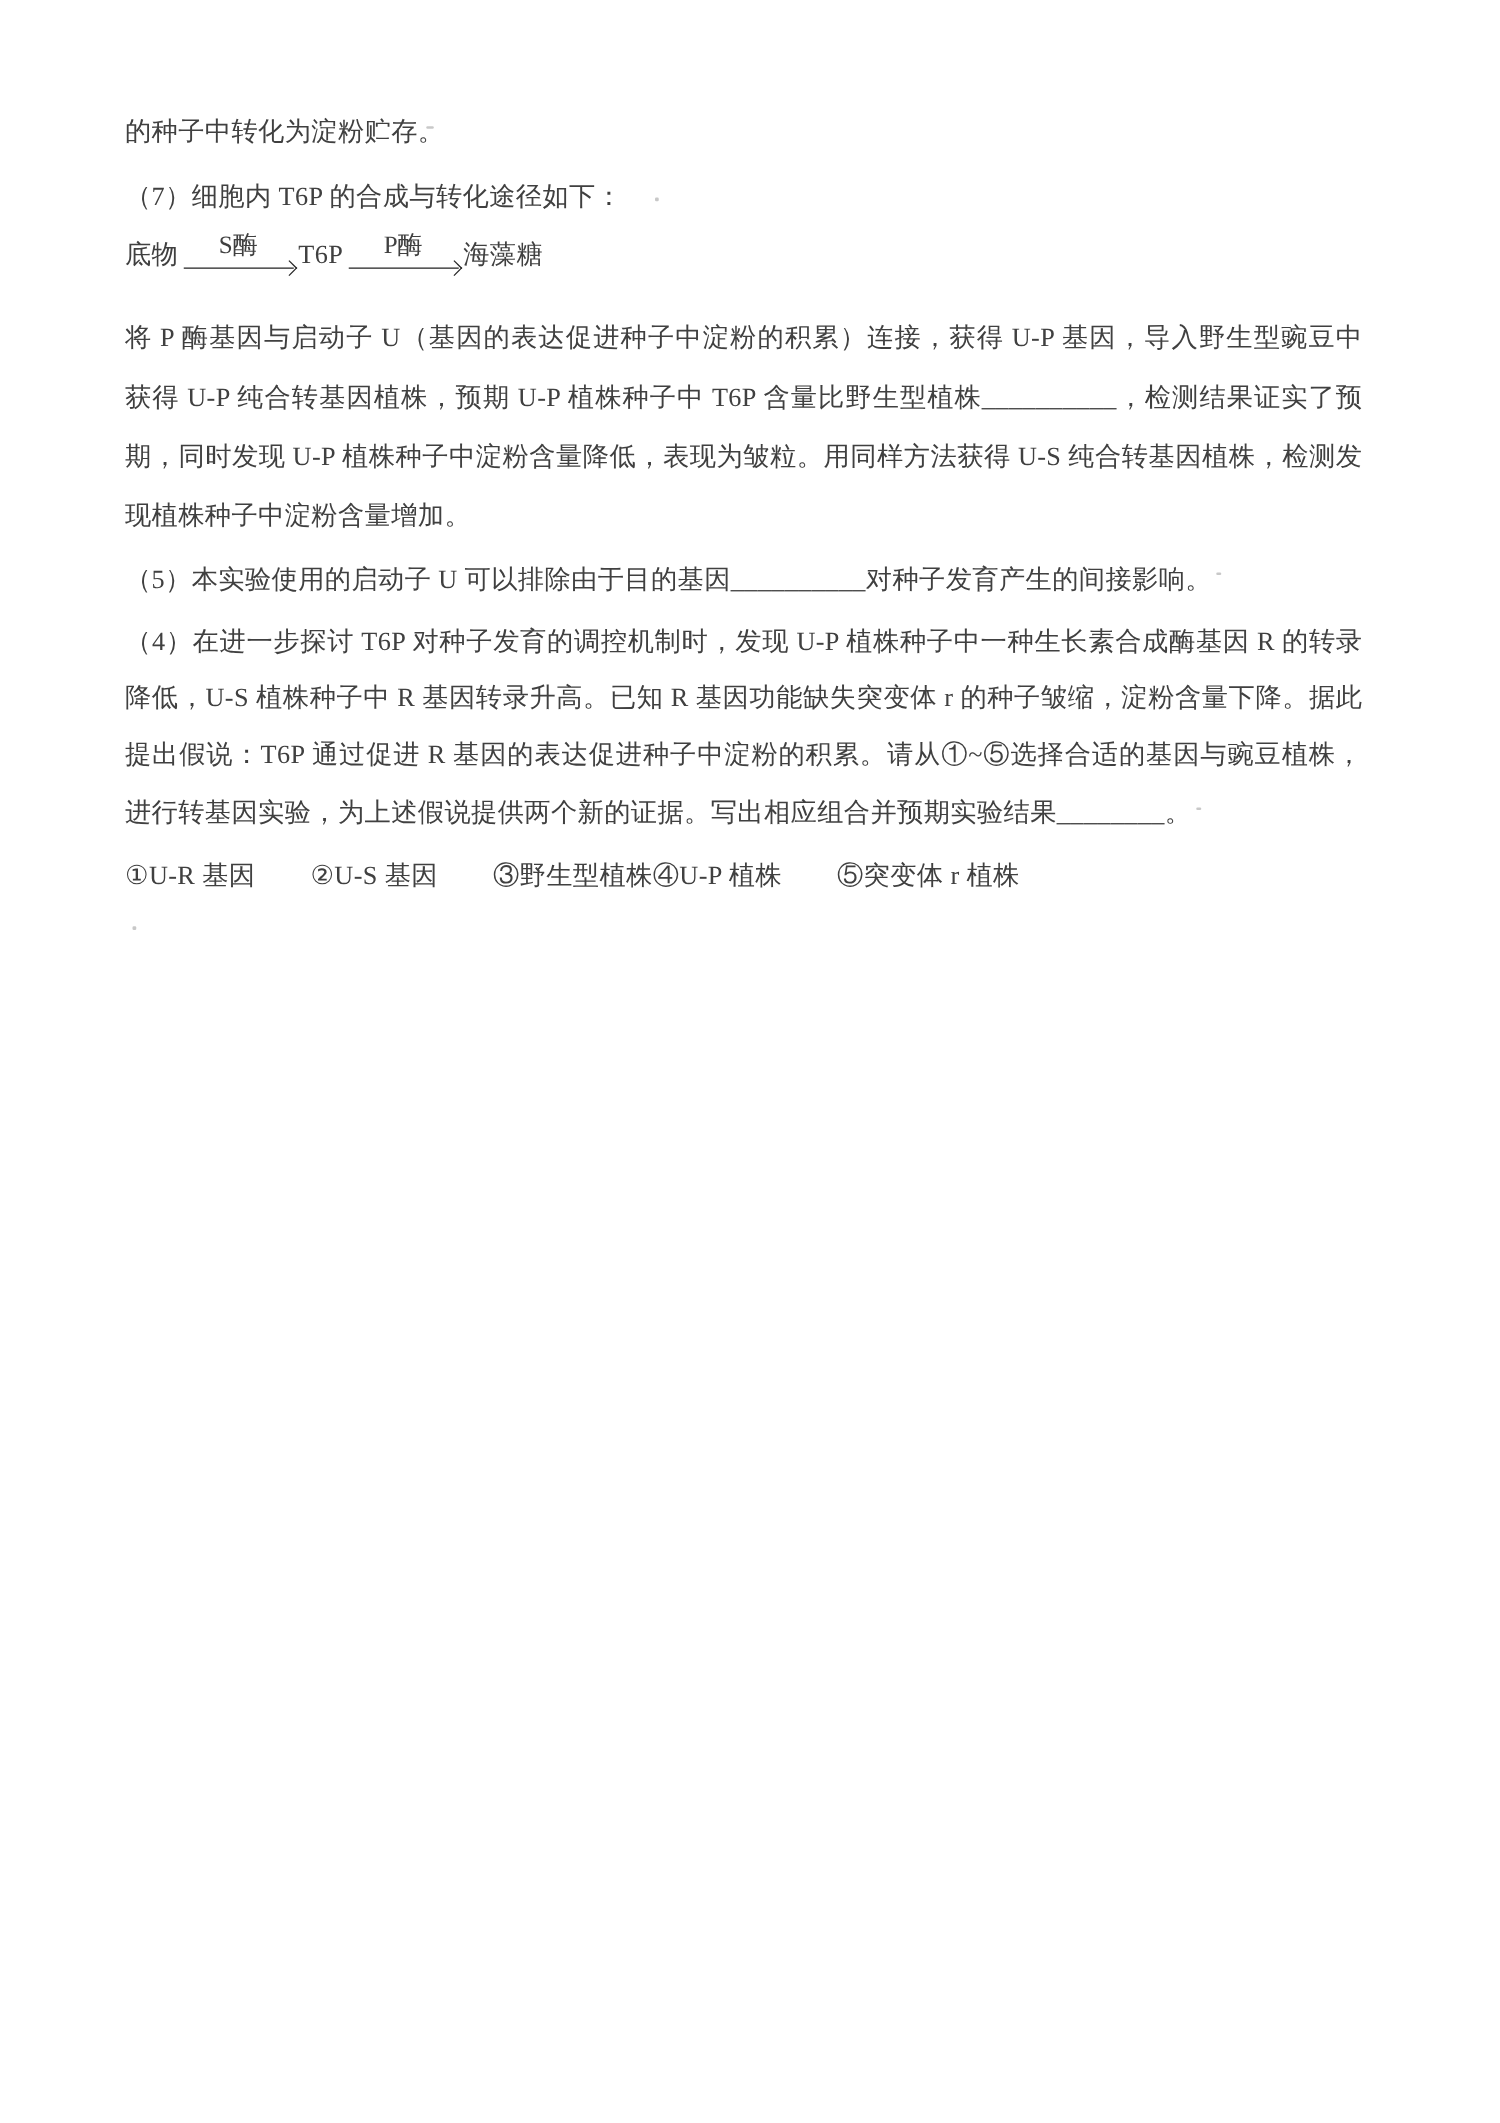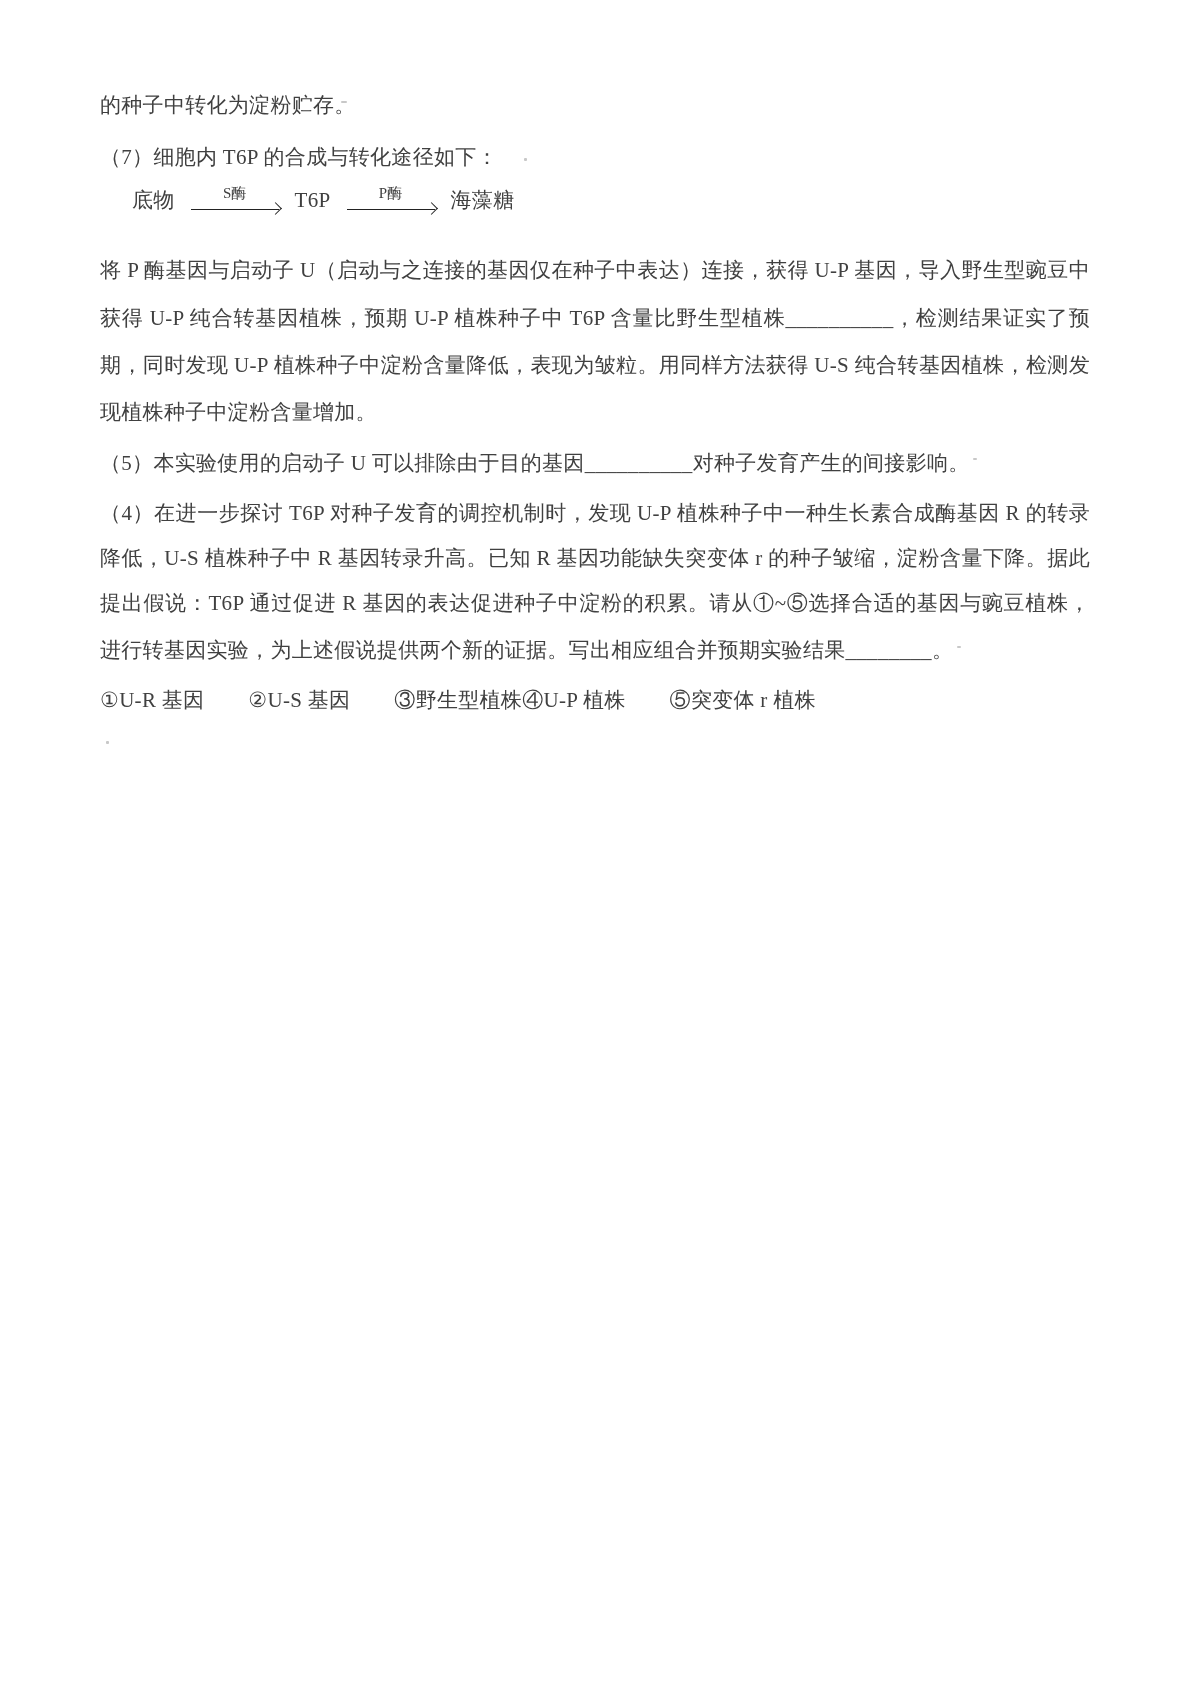--- a/index.html
+++ b/index.html
@@ -22,32 +22,31 @@
     white-space:normal;
   }
   .stretch{
     text-align:justify;
     text-align-last:justify;
   }
   
   .diagram{
     display:flex;
     align-items:center;
-    gap:14px;
-    margin-left:32px;
+    gap:2px;
   }
   .arrow{
     display:inline-flex;
     flex-direction:column;
     align-items:center;
     width:88px;
     margin:0 2px 5px 2px;
   }
   .arrow-label{
-    font-size:15px;
+    font-size:20px;
     line-height:1.1;
     letter-spacing:0;
   }
   .arrow-shaft{
     position:relative;
     width:100%;
     height:7px;
     border-bottom:1.6px solid #222;
   }
   .arrow-shaft::after{
@@ -89,21 +88,21 @@
       <span class="arrow-shaft"></span>
     </span>
     <span>T6P</span>
     <span class="arrow">
       <span class="arrow-label">P酶</span>
       <span class="arrow-shaft"></span>
     </span>
     <span>海藻糖</span>
   </div>
 
-  <div class="line stretch" style="top:255px">将 P 酶基因与启动子 U（启动与之连接的基因仅在种子中表达）连接，获得 U-P 基因，导入野生型豌豆中</div>
+  <div class="line stretch" style="top:255px">将 P 酶基因与启动子 U（基因的表达促进种子中淀粉的积累）连接，获得 U-P 基因，导入野生型豌豆中</div>
 
   <div class="line stretch" style="top:303px">获得 U-P 纯合转基因植株，预期 U-P 植株种子中 T6P 含量比野生型植株__________，检测结果证实了预</div>
 
   <div class="line stretch" style="top:350px">期，同时发现 U-P 植株种子中淀粉含量降低，表现为皱粒。用同样方法获得 U-S 纯合转基因植株，检测发</div>
 
   <div class="line" style="top:397px">现植株种子中淀粉含量增加。</div>
 
   <div class="line" style="top:448px">（5）本实验使用的启动子 U 可以排除由于目的基因__________对种子发育产生的间接影响。</div>
 
   <div class="line stretch" style="top:498px">（4）在进一步探讨 T6P 对种子发育的调控机制时，发现 U-P 植株种子中一种生长素合成酶基因 R 的转录</div>

